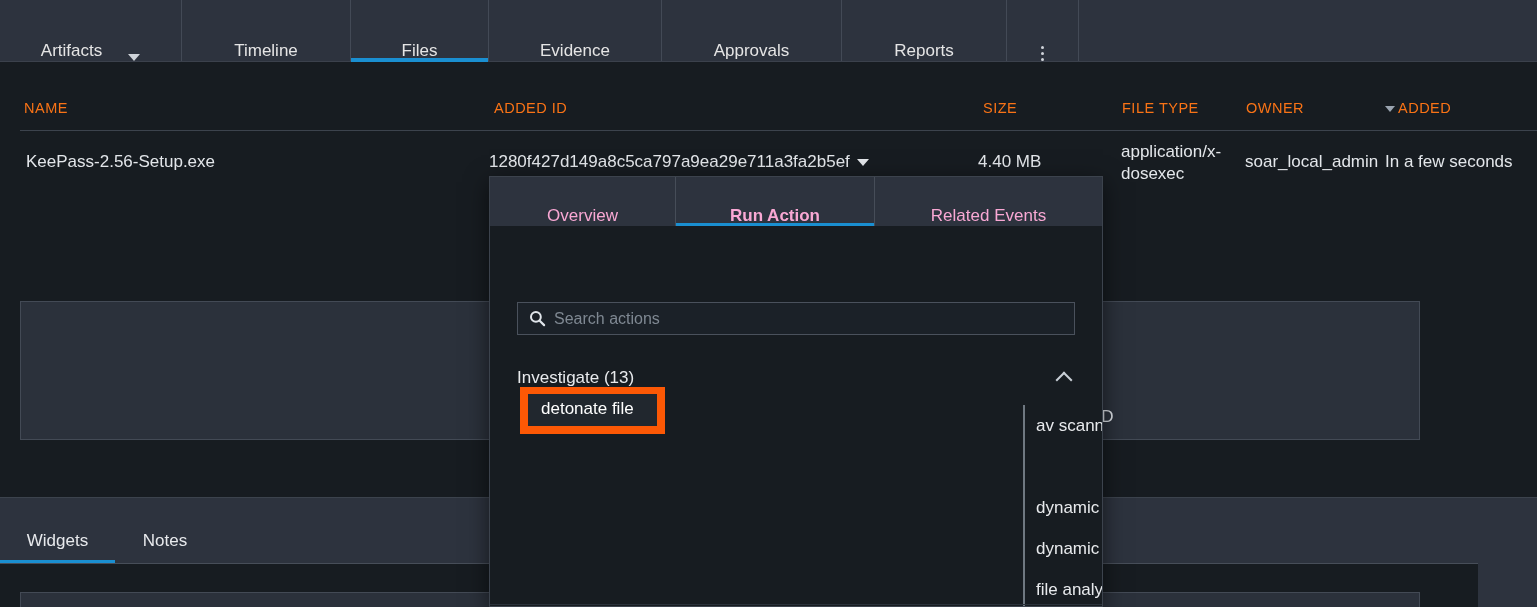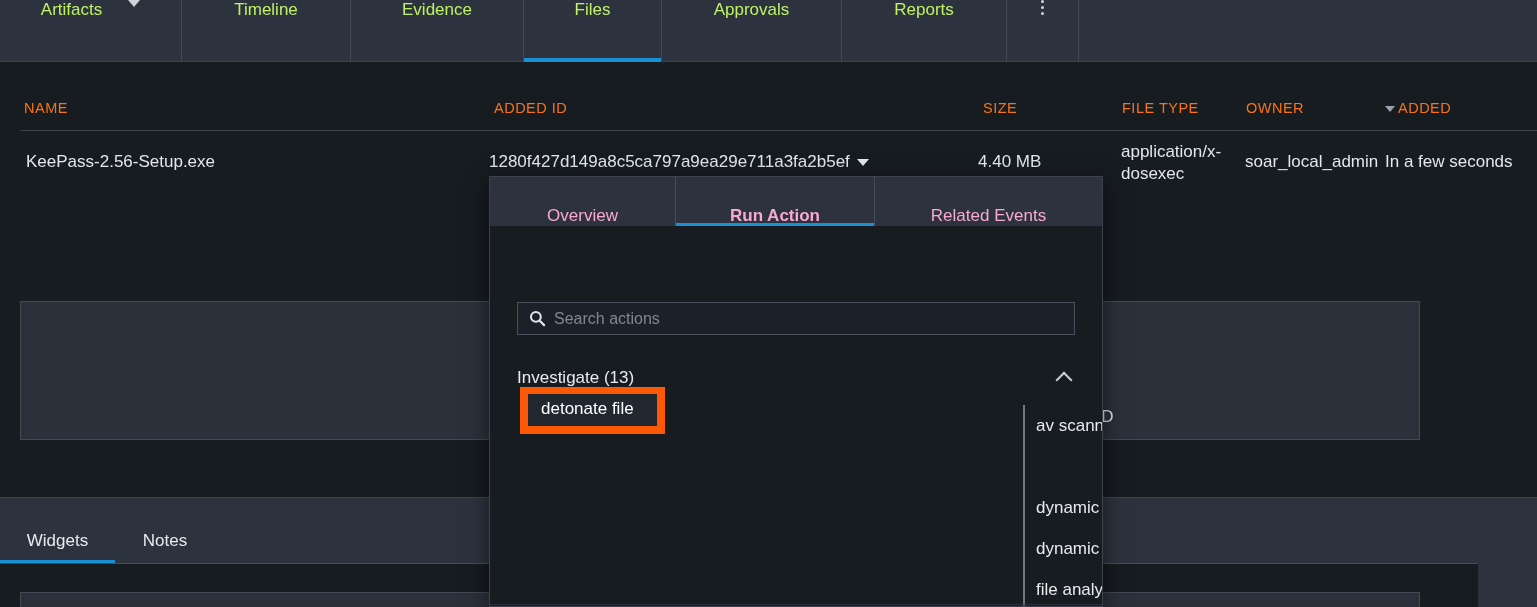--- a/index.html
+++ b/index.html
@@ -14,23 +14,23 @@
   #app { position: relative; width: 1537px; height: 607px; }
 
   
   .topbar {
     position: absolute; left: 0; top: 0; width: 1537px; height: 62px;
     background: #2d333e;
     display: flex; align-items: stretch;
     border-bottom: 1px solid #3b414c;
   }
   .topbar .tab {
-    display: flex; align-items: flex-start; justify-content: center;
+    display: flex; align-items: flex-end; justify-content: center;
     position: relative;
-    color: #bef264; font-size: 17px;
+    color: #e5e5e5; font-size: 17px;
     border-right: 1px solid #434a56;
     padding: 0 18px;
     cursor: pointer; white-space: nowrap;
   }
   .topbar .tab.first { width: 182px; justify-content: center; gap: 26px; }
   .topbar .tab.w168 { width: 169px; }
   .topbar .tab.w174 { width: 173px; }
   .topbar .tab.w138 { width: 138px; }
   .topbar .tab.w180 { width: 180px; }
   .topbar .tab.w164 { width: 165px; }
@@ -203,25 +203,25 @@
 <div id="app">
 
   <div class="topbar">
     <div class="tab first">
       <span>Artifacts</span>
       <span class="chev-down-sm"></span>
     </div>
     <div class="tab w168">
       <span>Timeline</span>
     </div>
+    <div class="tab w138 active">
+      <span>Files</span>
+    </div>
     <div class="tab w174">
       <span>Evidence</span>
-    </div>
-    <div class="tab w138 active">
-      <span>Files</span>
     </div>
     <div class="tab w180">
       <span>Approvals</span>
     </div>
     <div class="tab w164">
       <span>Reports</span>
     </div>
     <div class="tab kebab">
       <span class="kebab-dots">
           <i></i>

